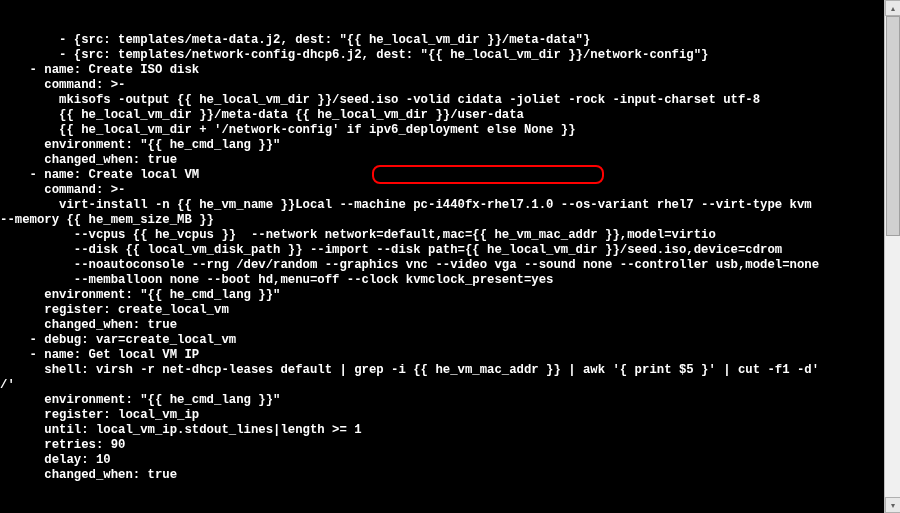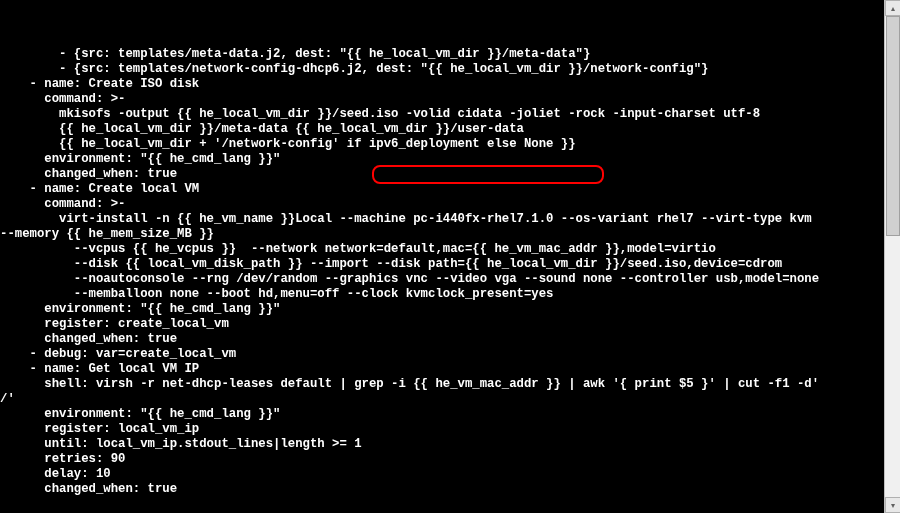--- a/index.html
+++ b/index.html
@@ -12,21 +12,21 @@
     }
     .terminal-window {
       background: #000000;
       width: 884px;
       height: 513px;
       font-family: 'Courier New', Courier, monospace;
       font-size: 12.3px;
       line-height: 15px;
       color: #ffffff;
       font-weight: bold;
-      padding: 17px 0 0 0;
+      padding: 3px 0 0 0;
       white-space: pre;
       overflow: hidden;
       position: relative;
     }
     .scrollbar-track {
       position: absolute;
       right: 0;
       top: 0;
       width: 16px;
       height: 513px;

